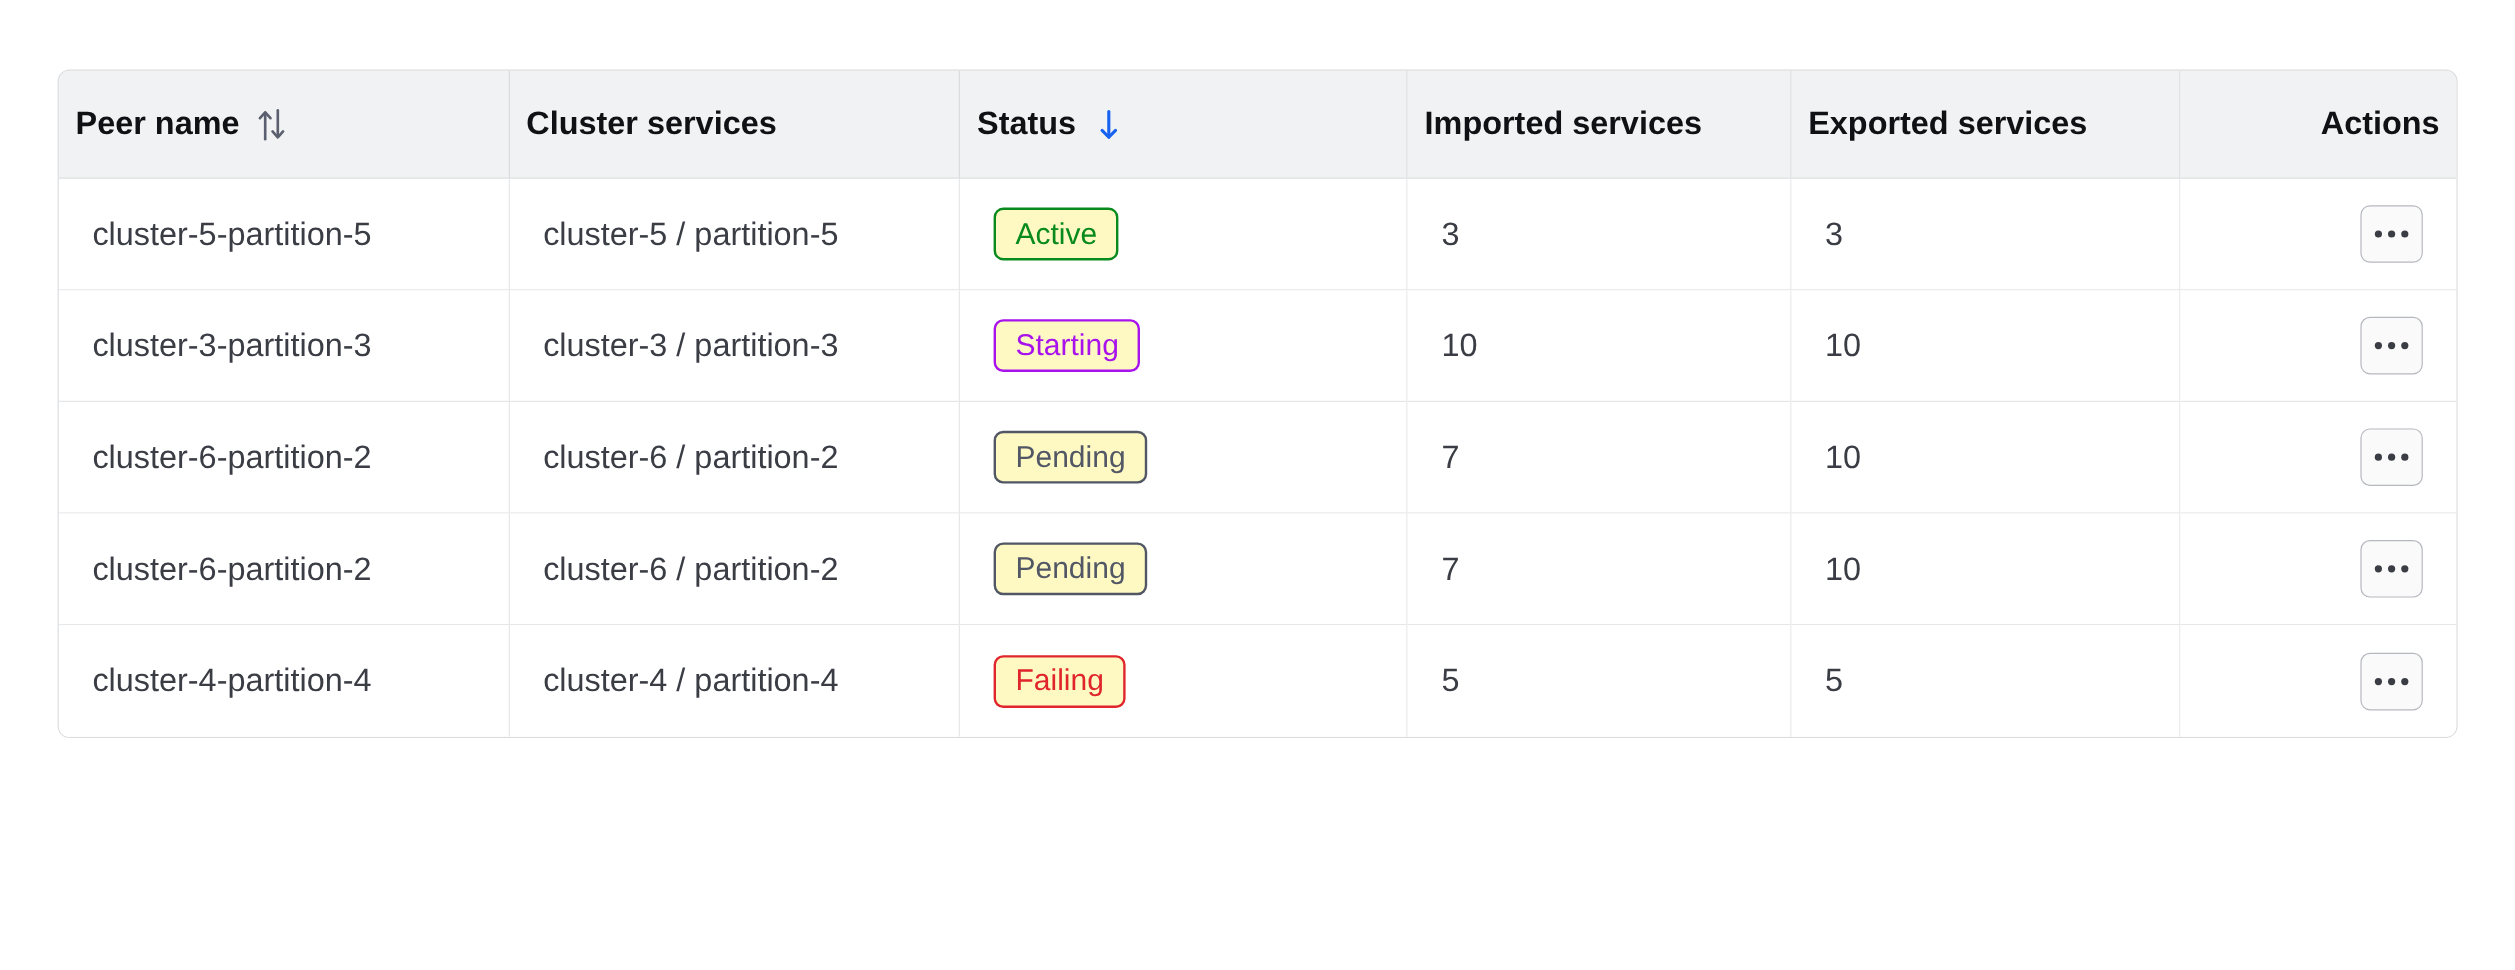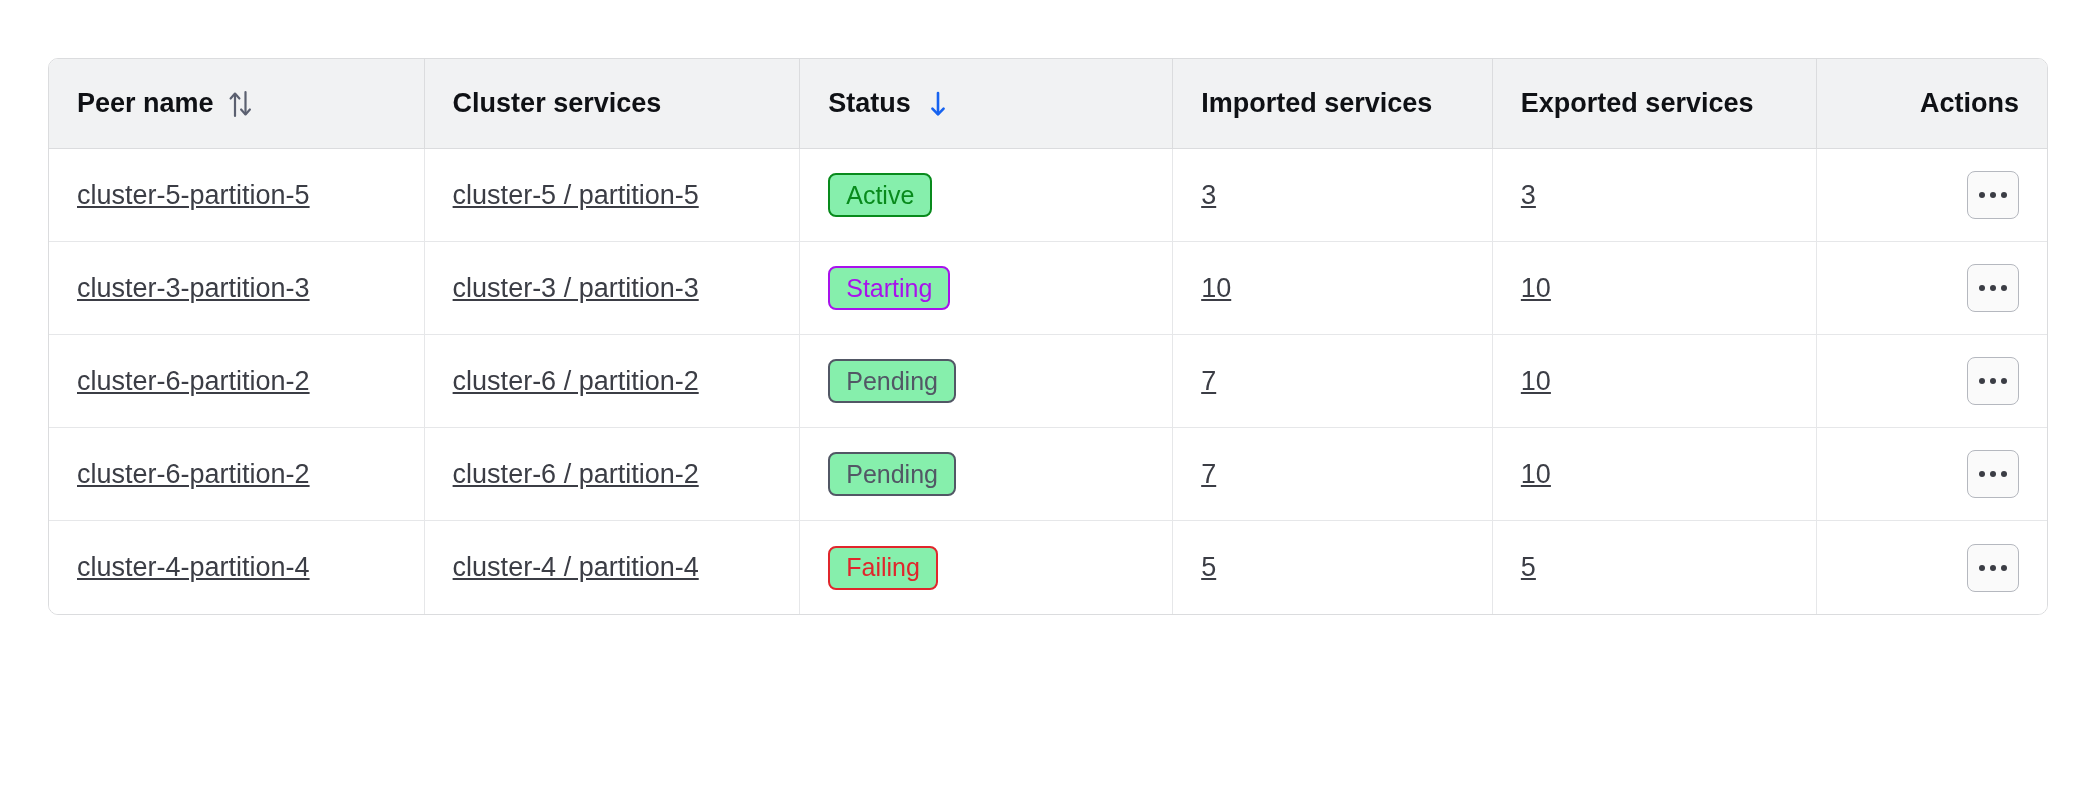--- a/index.html
+++ b/index.html
@@ -40,42 +40,41 @@
   }
 
   table.peer-table thead th {
     background: #f1f2f3;
     border-bottom: 1px solid #dbdcde;
     border-right: 1px solid #dbdcde;
     font-size: 27px;
     font-weight: bold;
     color: #0f1115;
     text-align: left;
-    padding: 0 28px;
+    padding: 0 14px;
     height: 90px;
     vertical-align: middle;
     white-space: nowrap;
   }
   table.peer-table thead th:last-child {
     border-right: none;
     text-align: left;
   }
 
   table.peer-table tbody td {
     border-bottom: 1px solid #e6e7e9;
     border-right: 1px solid #e6e7e9;
     font-size: 27px;
     color: #3b3d45;
     text-align: left;
     padding: 0 28px;
     height: 93px;
     vertical-align: middle;
     white-space: nowrap;
     background: #ffffff;
-    text-decoration: underline;
   }
   table.peer-table tbody td:last-child {
     border-right: none;
     text-align: right;
   }
   table.peer-table tbody tr:last-child td {
     border-bottom: none;
   }
 
   .th-inner {
@@ -99,21 +98,21 @@
   .badge {
     display: inline-flex;
     align-items: center;
     justify-content: center;
     height: 44px;
     padding: 0 16px;
     border-radius: 8px;
     border: 2px solid currentColor;
     font-size: 25px;
     line-height: 1;
-    background: #86efac;
+    background: #fef9c3;
     white-space: nowrap;
   }
   .badge.active   { color: #088a1c; }
   .badge.starting { color: #a812ec; }
   .badge.pending  { color: #525765; }
   .badge.failing  { color: #e0262c; }
 
   
   .actions-cell-inner {
     display: flex;

